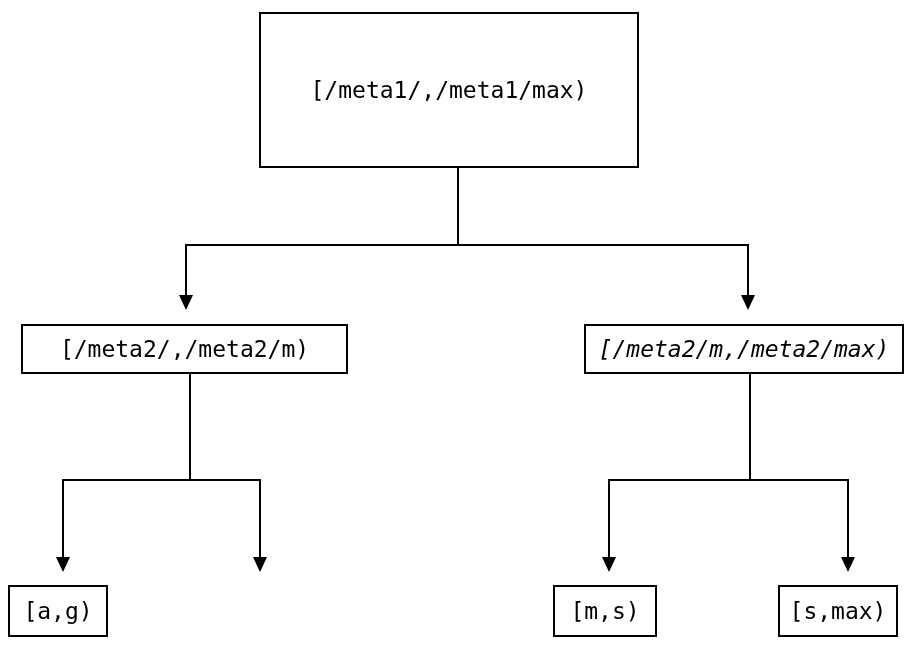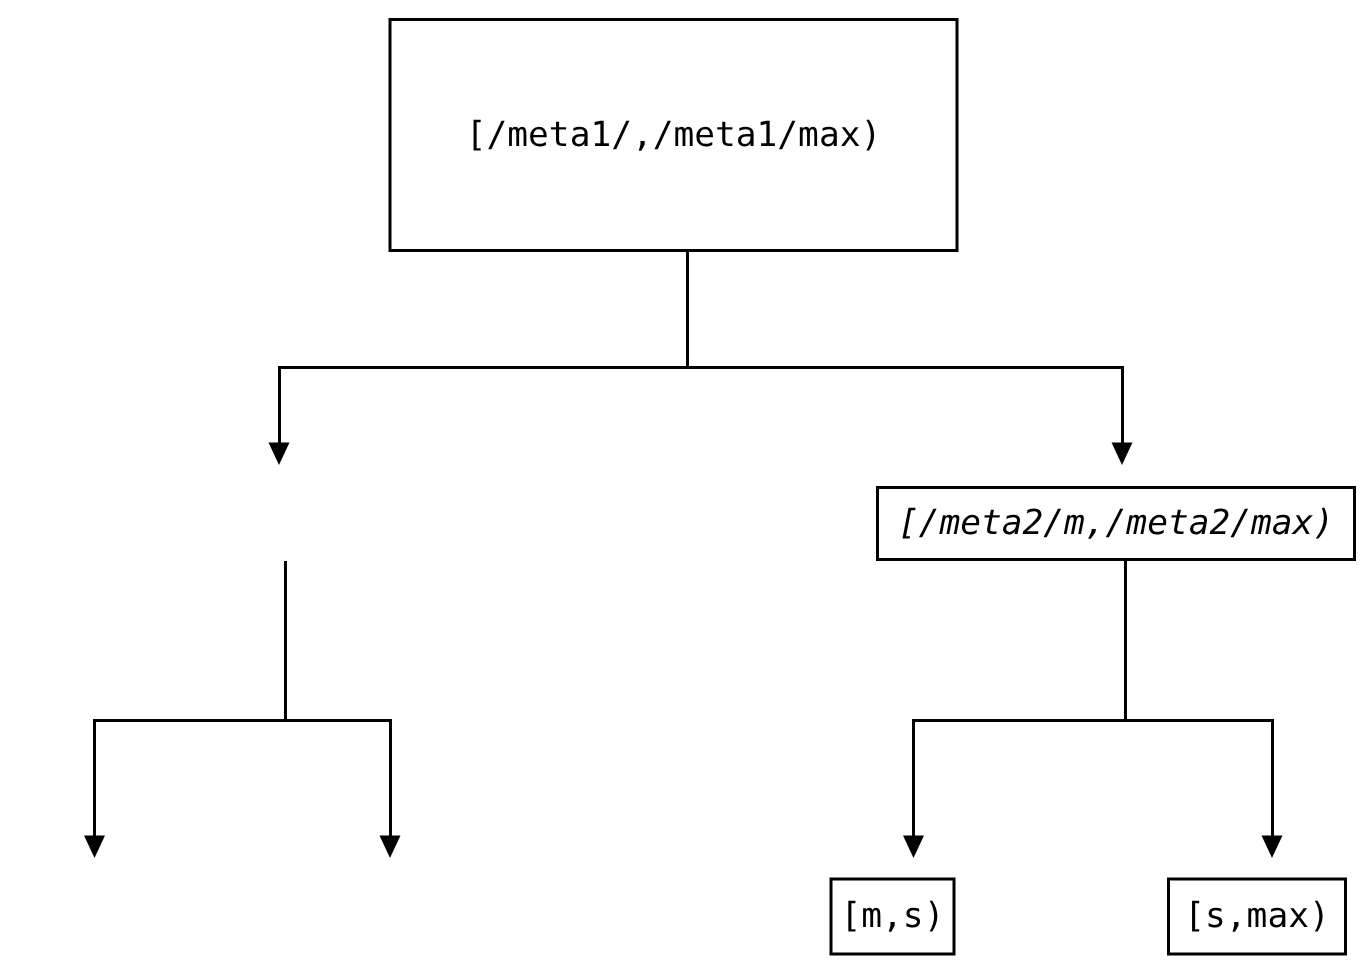--- a/index.html
+++ b/index.html
@@ -79,21 +79,21 @@
   #node-leaf-gm {
     left: 205px;
     top: 585px;
     width: 100px;
     height: 52px;
     font-size: 23px;
   }
   #node-leaf-ms {
     left: 553px;
     top: 585px;
-    width: 84px;
+    width: 104px;
     height: 52px;
     font-size: 23px;
   }
   #node-leaf-smax {
     left: 778px;
     top: 585px;
     width: 120px;
     height: 52px;
     font-size: 23px;
   }
@@ -127,25 +127,31 @@
     <line x1="609" y1="480" x2="609" y2="558" stroke="#000000" stroke-width="2" shape-rendering="crispEdges"></line>
     <polygon points="602,557 616,557 609,572" fill="#000000"></polygon>
     <line x1="848" y1="480" x2="848" y2="558" stroke="#000000" stroke-width="2" shape-rendering="crispEdges"></line>
     <polygon points="841,557 855,557 848,572" fill="#000000"></polygon>
   </svg>
 
   <div class="node-box" id="node-root">
     <span class="node-label">[/meta1/,/meta1/max)</span>
   </div>
 
+  <div class="node-box" id="node-mid-left">
+    <span class="node-label">[/meta2/,/meta2/m)</span>
+  </div>
 
   <div class="node-box" id="node-mid-right">
     <span class="node-label">[/meta2/m,/meta2/max)</span>
   </div>
 
+  <div class="node-box" id="node-leaf-ag">
+    <span class="node-label">[a,g)</span>
+  </div>
 
 
   <div class="node-box" id="node-leaf-ms">
     <span class="node-label">[m,s)</span>
   </div>
 
   <div class="node-box" id="node-leaf-smax">
     <span class="node-label">[s,max)</span>
   </div>
 

